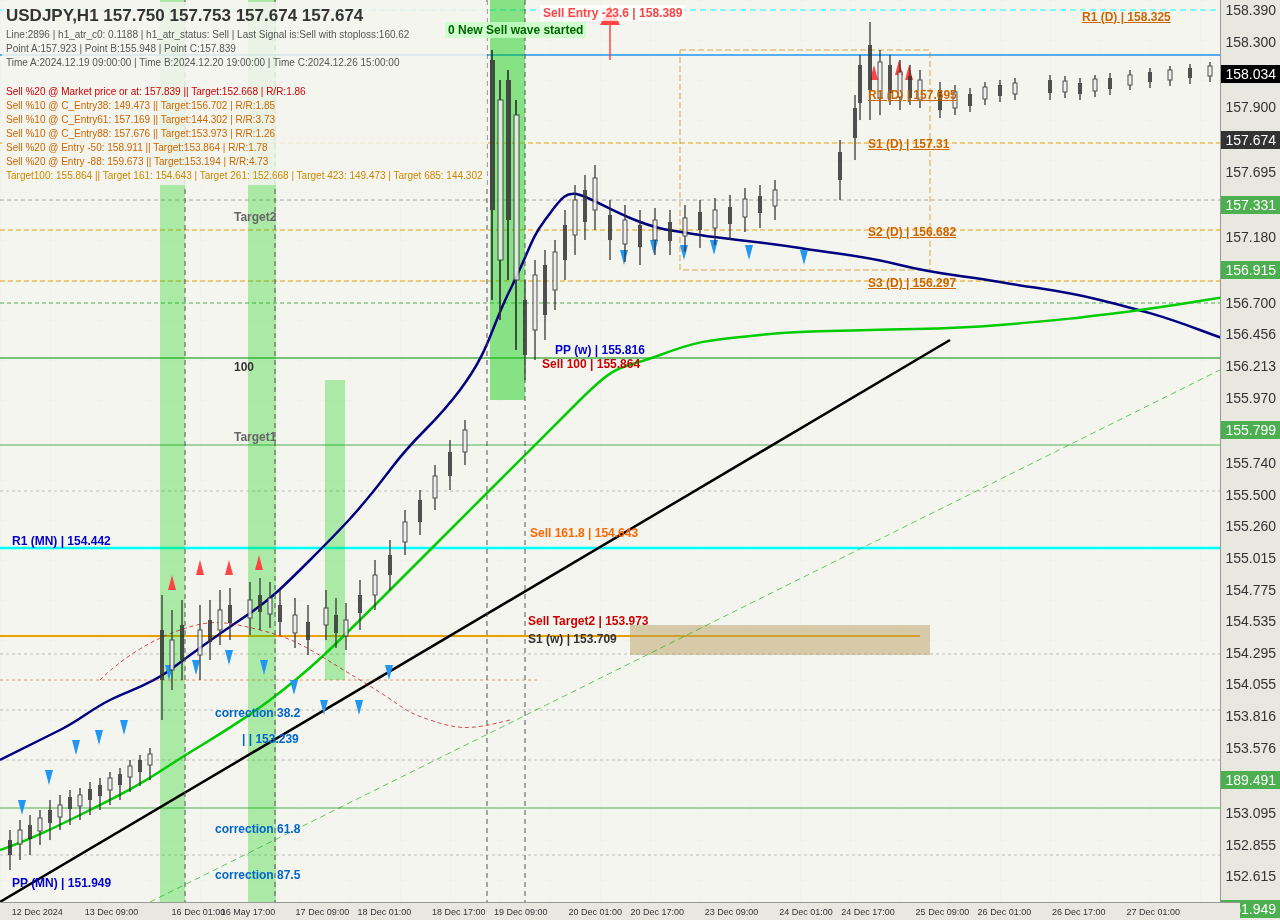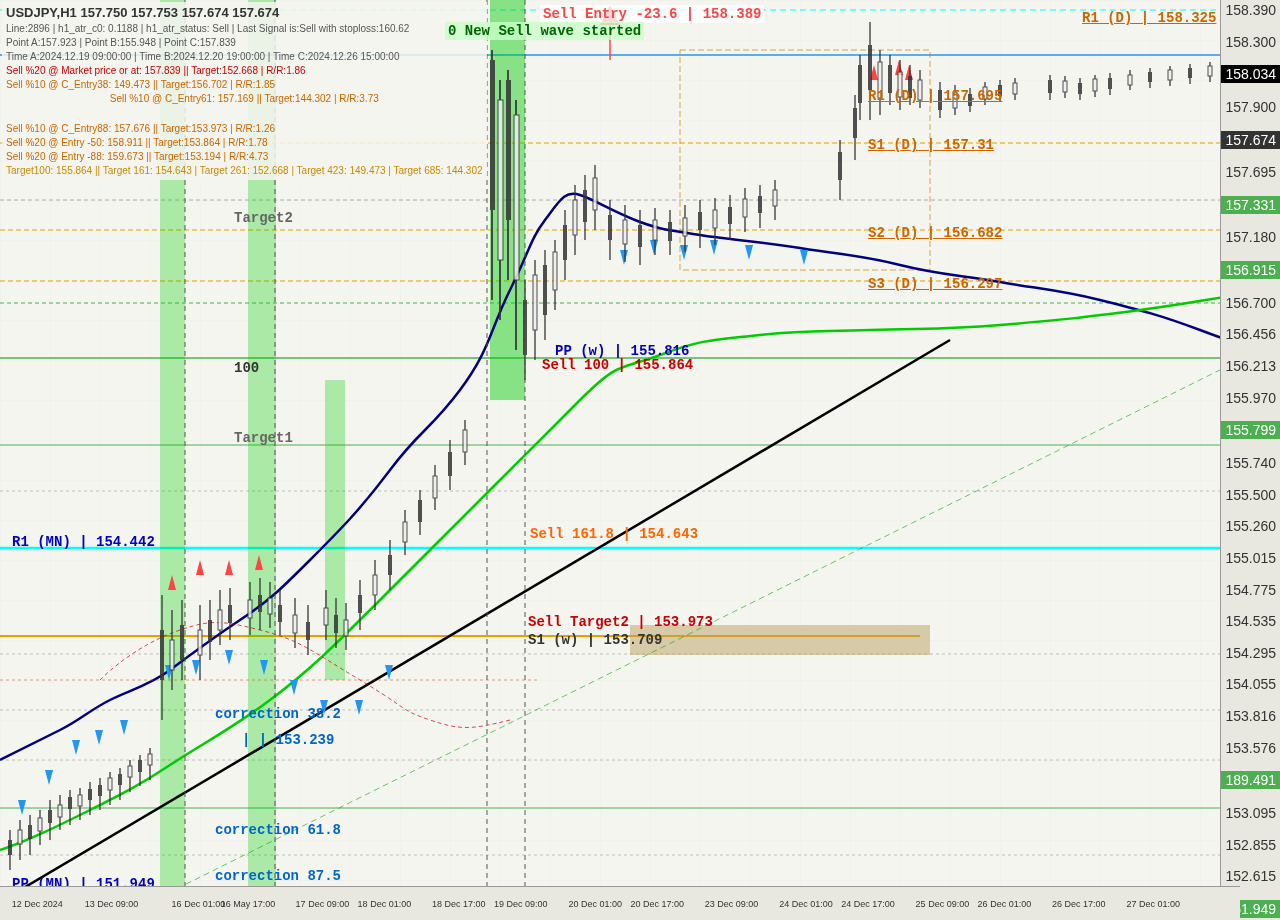--- a/index.html
+++ b/index.html
@@ -69,21 +69,21 @@
       line-height: 1.4;
       background: rgba(245,245,240,0.85);
       padding: 2px 4px;
       max-width: 600px;
     }
     #time-axis {
       position: absolute;
       bottom: 0;
       left: 0;
       width: 1240px;
-      height: 34px;
+      height: 18px;
       display: flex;
       align-items: center;
       background: #e8e8e0;
       border-top: 1px solid #999;
     }
     .time-label {
       font-size: 9px;
       color: #333;
       position: absolute;
       transform: translateX(-50%);
@@ -92,24 +92,23 @@
     .watermark {
       position: absolute;
       font-size: 48px;
       font-weight: bold;
       color: rgba(150,150,150,0.15);
       pointer-events: none;
       letter-spacing: 2px;
     }
     .chart-label {
       position: absolute;
-      font-size: 14px;
+      font-size: 12px;
       font-weight: bold;
       pointer-events: none;
-      font-family: Liberation Mono, monospace;
     }
   </style>
 </head>
 <body>
 
 <div id="chart-container">
 
   <div class="watermark" style="bottom: 350px; left: 380px;">MARKETZITRADE</div>
 
   <svg id="chart-svg" xmlns="http://www.w3.org/2000/svg">
@@ -439,28 +438,28 @@
     <div class="price-label">153.816</div>
     <div class="price-label">153.576</div>
     <div class="price-label highlight-green">189.491</div>
     <div class="price-label">153.095</div>
     <div class="price-label">152.855</div>
     <div class="price-label">152.615</div>
     <div class="price-label" style="background:#4CAF50;color:white;padding:1px 4px;">151.949</div>
   </div>
 
   <div id="info-overlay">
-    <div style="font-size:13px;font-weight:bold;color:#333;">USDJPY,H1  157.750 157.753 157.674 157.674</div>
+    <div style="font-size:17px;font-weight:bold;color:#333;">USDJPY,H1  157.750 157.753 157.674 157.674</div>
     <div style="color:#555;">Line:2896 | h1_atr_c0: 0.1188 | h1_atr_status: Sell | Last Signal is:Sell with stoploss:160.62</div>
     <div style="color:#555;">Point A:157.923 | Point B:155.948 | Point C:157.839</div>
     <div style="color:#555;">Time A:2024.12.19 09:00:00 | Time B:2024.12.20 19:00:00 | Time C:2024.12.26 15:00:00</div>
-    <div style="color:#cc0000;">Sell %20 @ Market price or at: 157.839 || Target:152.668 | R/R:1.86</div>
+    <div style="color:#cc0000;margin-top:15px;">Sell %20 @ Market price or at: 157.839 || Target:152.668 | R/R:1.86</div>
     <div style="color:#cc6600;">Sell %10 @ C_Entry38: 149.473 || Target:156.702 | R/R:1.85</div>
-    <div style="color:#cc6600;text-align:center;">Sell %10 @ C_Entry61: 157.169 || Target:144.302 | R/R:3.73</div>
-    <div style="color:#cc6600;margin-top:16px;">Sell %10 @ C_Entry88: 157.676 || Target:153.973 | R/R:1.26</div>
+    <div style="color:#cc6600;">Sell %10 @ C_Entry61: 157.169 || Target:144.302 | R/R:3.73</div>
+    <div style="color:#cc6600;">Sell %10 @ C_Entry88: 157.676 || Target:153.973 | R/R:1.26</div>
     <div style="color:#cc6600;">Sell %20 @ Entry -50: 158.911 || Target:153.864 | R/R:1.78</div>
     <div style="color:#cc6600;">Sell %20 @ Entry -88: 159.673 || Target:153.194 | R/R:4.73</div>
     <div style="color:#cc8800;font-size:10px;">Target100: 155.864 || Target 161: 154.643 | Target 261: 152.668 | Target 423: 149.473 | Target 685: 144.302</div>
   </div>
 
   <div class="chart-label" style="left:540px;top:5px;color:#ff4444;background:rgba(255,255,255,0.8);padding:1px 3px;">Sell Entry -23.6 | 158.389</div>
 
   <div class="chart-label" style="left:445px;top:22px;color:#006600;background:rgba(200,255,200,0.8);padding:1px 3px;">0 New Sell wave started</div>
 
   <div class="chart-label" style="left:1050px;top:10px;color:#cc6600;text-decoration:underline;margin-left:32px;">R1 (D) | 158.325</div>

